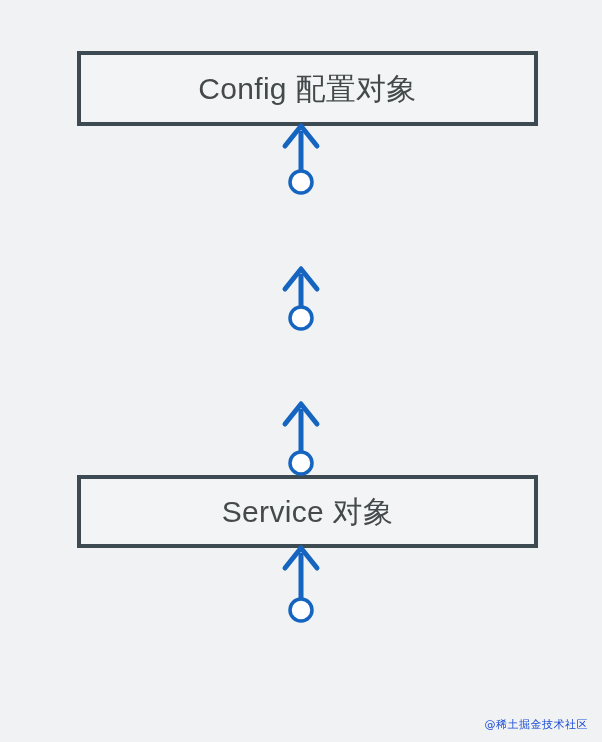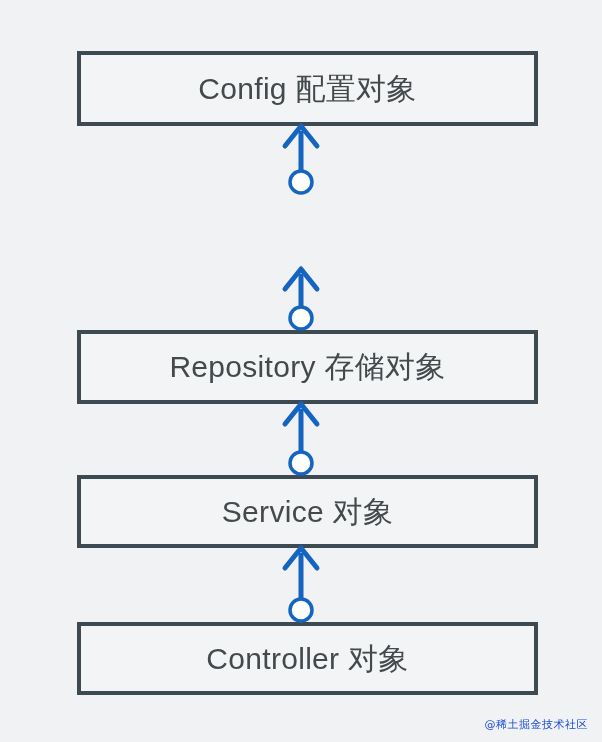--- a/index.html
+++ b/index.html
@@ -101,23 +101,20 @@
 
 
   <div class="connector" id="conn-2">
     <svg viewBox="0 0 64 61" preserveAspectRatio="none">
       <line x1="32" y1="49" x2="32" y2="5" stroke="#1565C0" stroke-width="5" stroke-linecap="butt"></line>
       <path d="M32 0 L48 20 M32 0 L16 20" fill="none" stroke="#1565C0" stroke-width="5" stroke-linecap="round" stroke-linejoin="round"></path>
       <circle cx="32" cy="49" r="11" fill="#FFFFFF" stroke="#1565C0" stroke-width="3.5"></circle>
     </svg>
   </div>
 
-  <div class="node-box" id="box-repository">
-    <span class="node-label">Repository 存储对象</span>
-  </div>
 
   <div class="connector" id="conn-3">
     <svg viewBox="0 0 64 71" preserveAspectRatio="none">
       <line x1="32" y1="59" x2="32" y2="5" stroke="#1565C0" stroke-width="5" stroke-linecap="butt"></line>
       <path d="M32 0 L48 20 M32 0 L16 20" fill="none" stroke="#1565C0" stroke-width="5" stroke-linecap="round" stroke-linejoin="round"></path>
       <circle cx="32" cy="59" r="11" fill="#FFFFFF" stroke="#1565C0" stroke-width="3.5"></circle>
     </svg>
   </div>
 
   <div class="node-box" id="box-service">
@@ -125,19 +122,16 @@
   </div>
 
   <div class="connector" id="conn-4">
     <svg viewBox="0 0 64 74" preserveAspectRatio="none">
       <line x1="32" y1="62" x2="32" y2="5" stroke="#1565C0" stroke-width="5" stroke-linecap="butt"></line>
       <path d="M32 0 L48 20 M32 0 L16 20" fill="none" stroke="#1565C0" stroke-width="5" stroke-linecap="round" stroke-linejoin="round"></path>
       <circle cx="32" cy="62" r="11" fill="#FFFFFF" stroke="#1565C0" stroke-width="3.5"></circle>
     </svg>
   </div>
 
-  <div class="node-box" id="box-controller">
-    <span class="node-label">Controller 对象</span>
-  </div>
 
 </div>
 
 <div id="watermark">@稀土掘金技术社区</div>
 
 </body></html>

